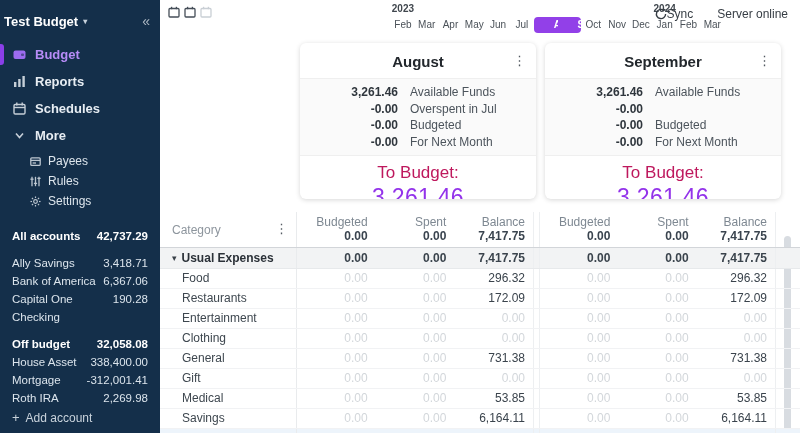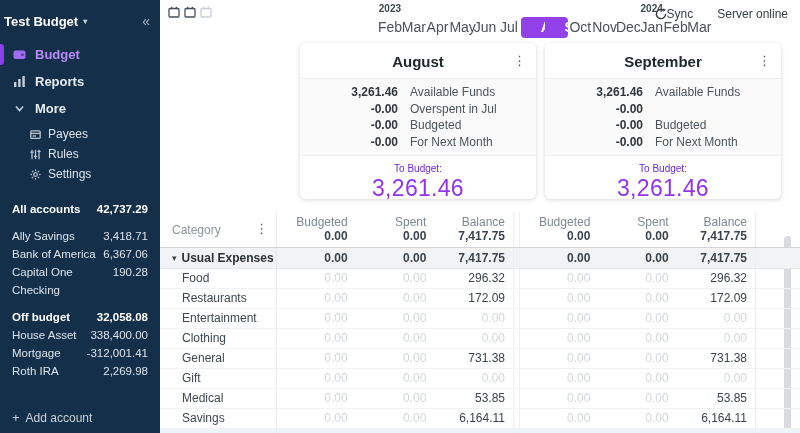--- a/index.html
+++ b/index.html
@@ -30,52 +30,52 @@
   .add-account { position:absolute; left:12px; bottom:8px; font-size:12px; color:#c9d3dc; display:flex; align-items:center; gap:6px; cursor:pointer; }
   .add-plus { font-size:13px; }
 
   
   .main { flex:1; position:relative; background:#fff; overflow:hidden; }
   .topbar { position:relative; height:42px; }
   .cal-icons { position:absolute; left:8px; top:6px; display:flex; gap:4px; }
   .cal-icons .nicon { width:12px; height:12px; cursor:pointer; }
   .ci-dark { color:#454e58; } .ci-light { color:#c9cfd5; }
 
-  .month-strip { position:absolute; left:218px; top:3px; width:334px; }
+  .month-strip { position:absolute; left:231px; top:3px; width:334px; }
   .yrow { display:flex; height:12px; }
   .ycell { width:23.8px; text-align:center; font-size:10px; font-weight:700; color:#40474e; }
   .mrow { display:flex; margin-top:2px; }
-  .mcell { width:23.8px; text-align:center; font-size:14px; color:#4a5158; padding:2px 0 3px; cursor:pointer; }
+  .mcell { width:23.8px; text-align:center; font-size:10px; color:#4a5158; padding:2px 0 3px; cursor:pointer; }
   .mcell.sel { background:#9240e8; color:#fff; font-weight:700;padding-left:20px; }
   .mcell.selL { border-radius:4px 0 0 4px; }
   .mcell.selR { border-radius:0 4px 4px 0; }
 
   .top-right { position:absolute; right:12px; top:7px; display:flex; align-items:center; gap:24px; font-size:12px; color:#363d44; }
   .sync-btn { display:flex; align-items:center; cursor:pointer; font-weight:500; }
   .sync-btn .nicon { width:12px; height:12px; color:#363d44; display:flex; }
 
   
   .cards-row { display:flex; padding-left:140px; gap:9px; margin-top:1px; position:relative; z-index:2; }
   .card { width:236px; height:156px; background:#fff; border-radius:6px; box-shadow:0 1px 5px rgba(0,0,0,0.16); position:relative; overflow:hidden; }
   .card-header { position:relative; text-align:center; padding:10px 0 7px; }
   .card-title { font-size:15px; font-weight:700; color:#22272c; }
   .kebab { color:#4f565e; font-size:13px; cursor:pointer; line-height:1; }
   .card-kebab { position:absolute; right:10px; top:11px; }
   .summary { background:#fafafa; border-top:1px solid #efefef; border-bottom:1px solid #efefef; padding:5px 12px; }
   .s-row { display:flex; line-height:16.5px; font-size:12px; }
   .s-amt { width:86px; text-align:right; font-weight:700; color:#2f363d; }
   .s-lbl { margin-left:12px; color:#4c545c; }
   .tobudget { text-align:center; padding-top:7px; }
-  .tb-label { font-size:10px; color:#6d28d9; }
+  .tb-label { font-size:17px; color:#be185d; }
   .tb-amt { font-size:23px; color:#9333ea; margin-top:1px; font-weight:500; letter-spacing:0.3px; cursor:pointer; }
 
   
   .btable { margin-top:13px; font-size:12px; position:relative; z-index:1; }
   .trow { display:flex; align-items:stretch; }
-  .cat-cell { width:117px; flex:none; border-right:1px solid #e9ebed; position:relative; padding-left:12px; display:flex; align-items:center; }
+  .cat-cell { width:137px; flex:none; border-right:1px solid #e9ebed; position:relative; padding-left:12px; display:flex; align-items:center; }
   .mgroup { width:237px; flex:none; display:flex; border-right:1px solid #edeff1; }
   .mgroup.second { margin-left:5px; border-left:1px solid #edeff1; }
   .thead { border-bottom:1px solid #d2d5d9; }
   .thead .cat-cell { align-items:center; }
   .hcat-label { color:#8d959d; font-size:12px; }
   .tk { position:absolute; right:8px; top:10px; color:#555c63; }
   .hcell { flex:1; text-align:right; padding:3px 8px 3px 0; }
   .h-label { color:#7e8892; font-size:12px; line-height:14px; }
   .h-total { color:#3a444f; font-weight:700; line-height:15px; }
   .trow.child, .trow.group { border-bottom:1px solid #f1f2f4; height:20px; line-height:19px; }
@@ -123,20 +123,31 @@
           <svg width="13" height="13" viewBox="0 0 13 13">
               <rect x="1" y="7" width="2.4" height="5" fill="currentColor"></rect>
               <rect x="5.2" y="4" width="2.4" height="8" fill="currentColor"></rect>
               <rect x="9.4" y="1" width="2.4" height="11" fill="currentColor"></rect>
             </svg>
         </span>
         <span>Reports</span>
       </div>
       <div class="nav-item">
         <span class="nicon">
+          <svg width="13" height="13" viewBox="0 0 13 13" fill="none" stroke="currentColor" stroke-width="1.4">
+              <rect x="1" y="2.5" width="11" height="9.5" rx="1.2"></rect>
+              <line x1="3.8" y1="0.5" x2="3.8" y2="3.5"></line>
+              <line x1="9.2" y1="0.5" x2="9.2" y2="3.5"></line>
+              <line x1="1" y1="5.5" x2="12" y2="5.5"></line>
+            </svg>
+        </span>
+        <span>Schedules</span>
+      </div>
+      <div class="nav-item">
+        <span class="nicon">
           <svg width="11" height="11" viewBox="0 0 11 11" fill="none" stroke="currentColor" stroke-width="1.6">
               <polyline points="2,3.5 5.5,7.5 9,3.5"></polyline>
             </svg>
         </span>
         <span>More</span>
       </div>
       <div class="nav-sub">
         <div class="sub-item">
           <span class="nicon">
             <svg width="11" height="11" viewBox="0 0 11 11" fill="none" stroke="currentColor" stroke-width="1.3">

